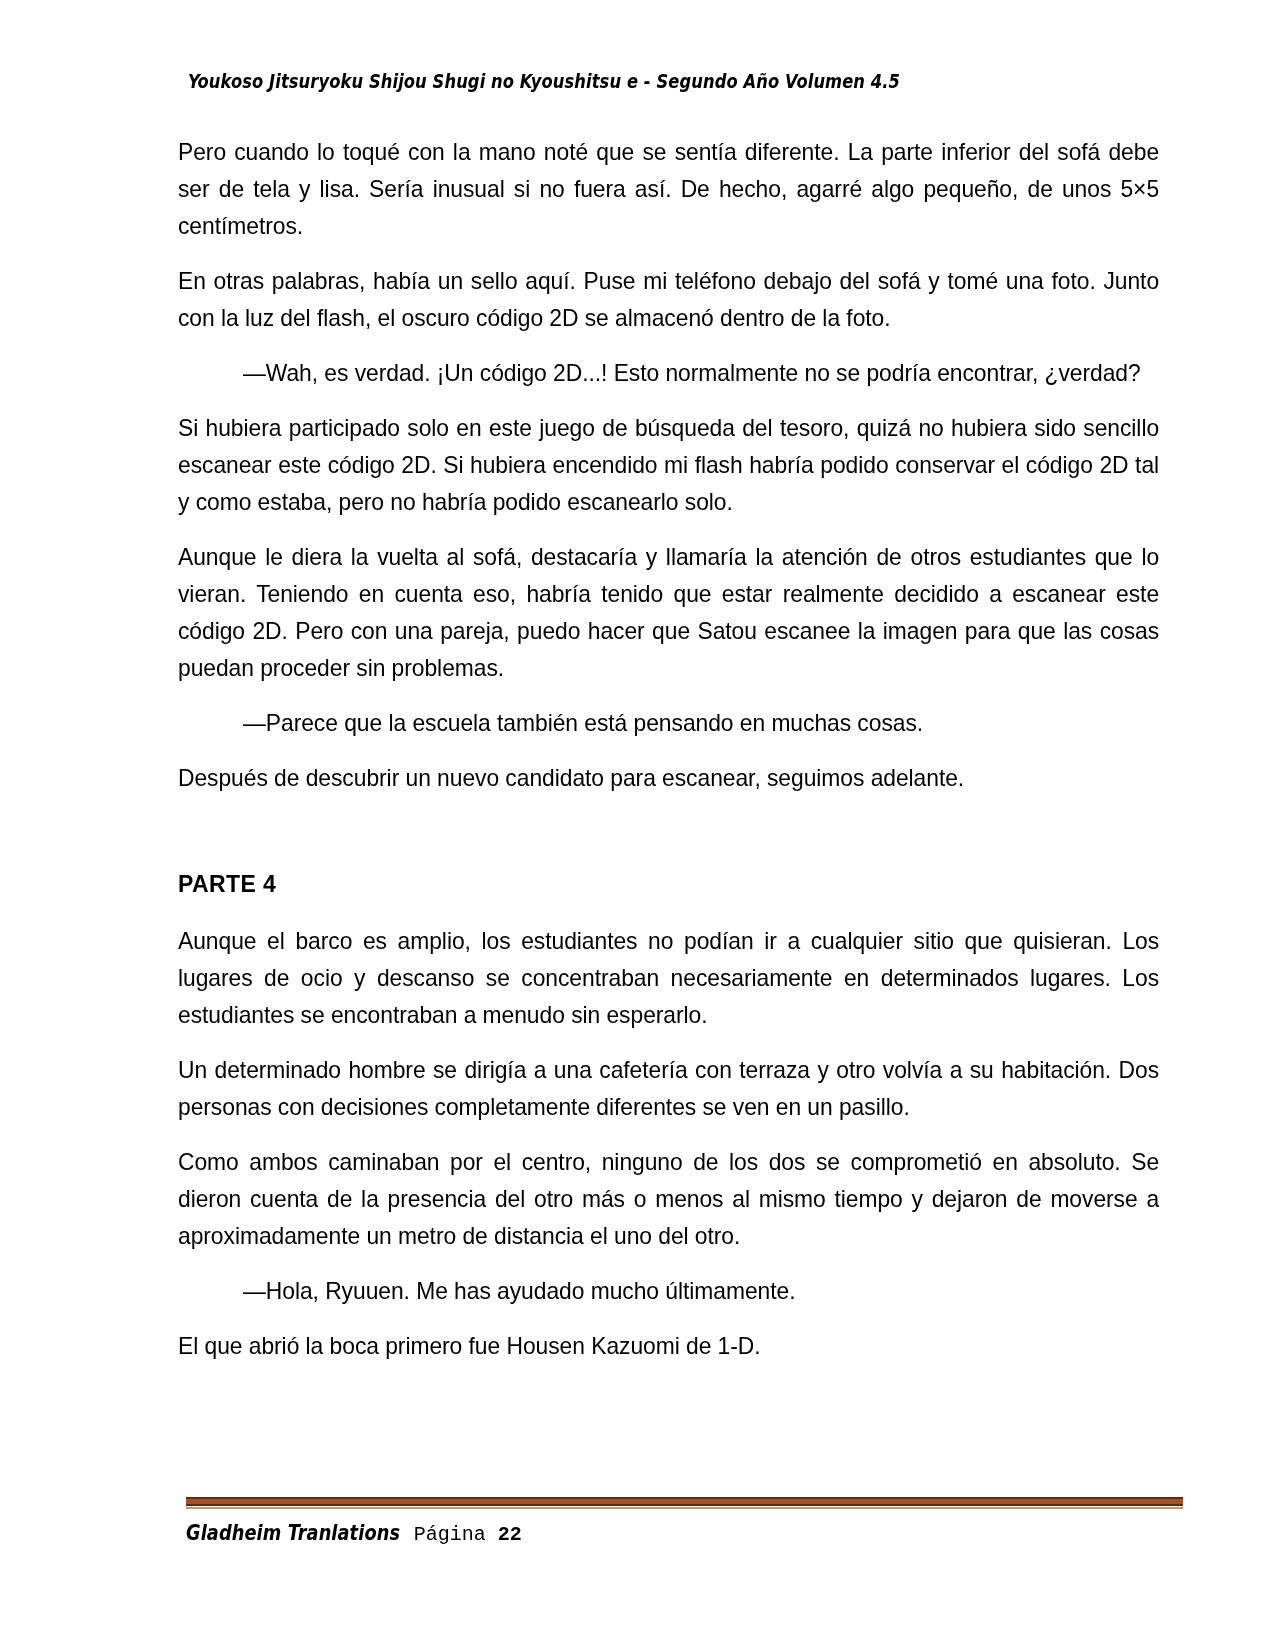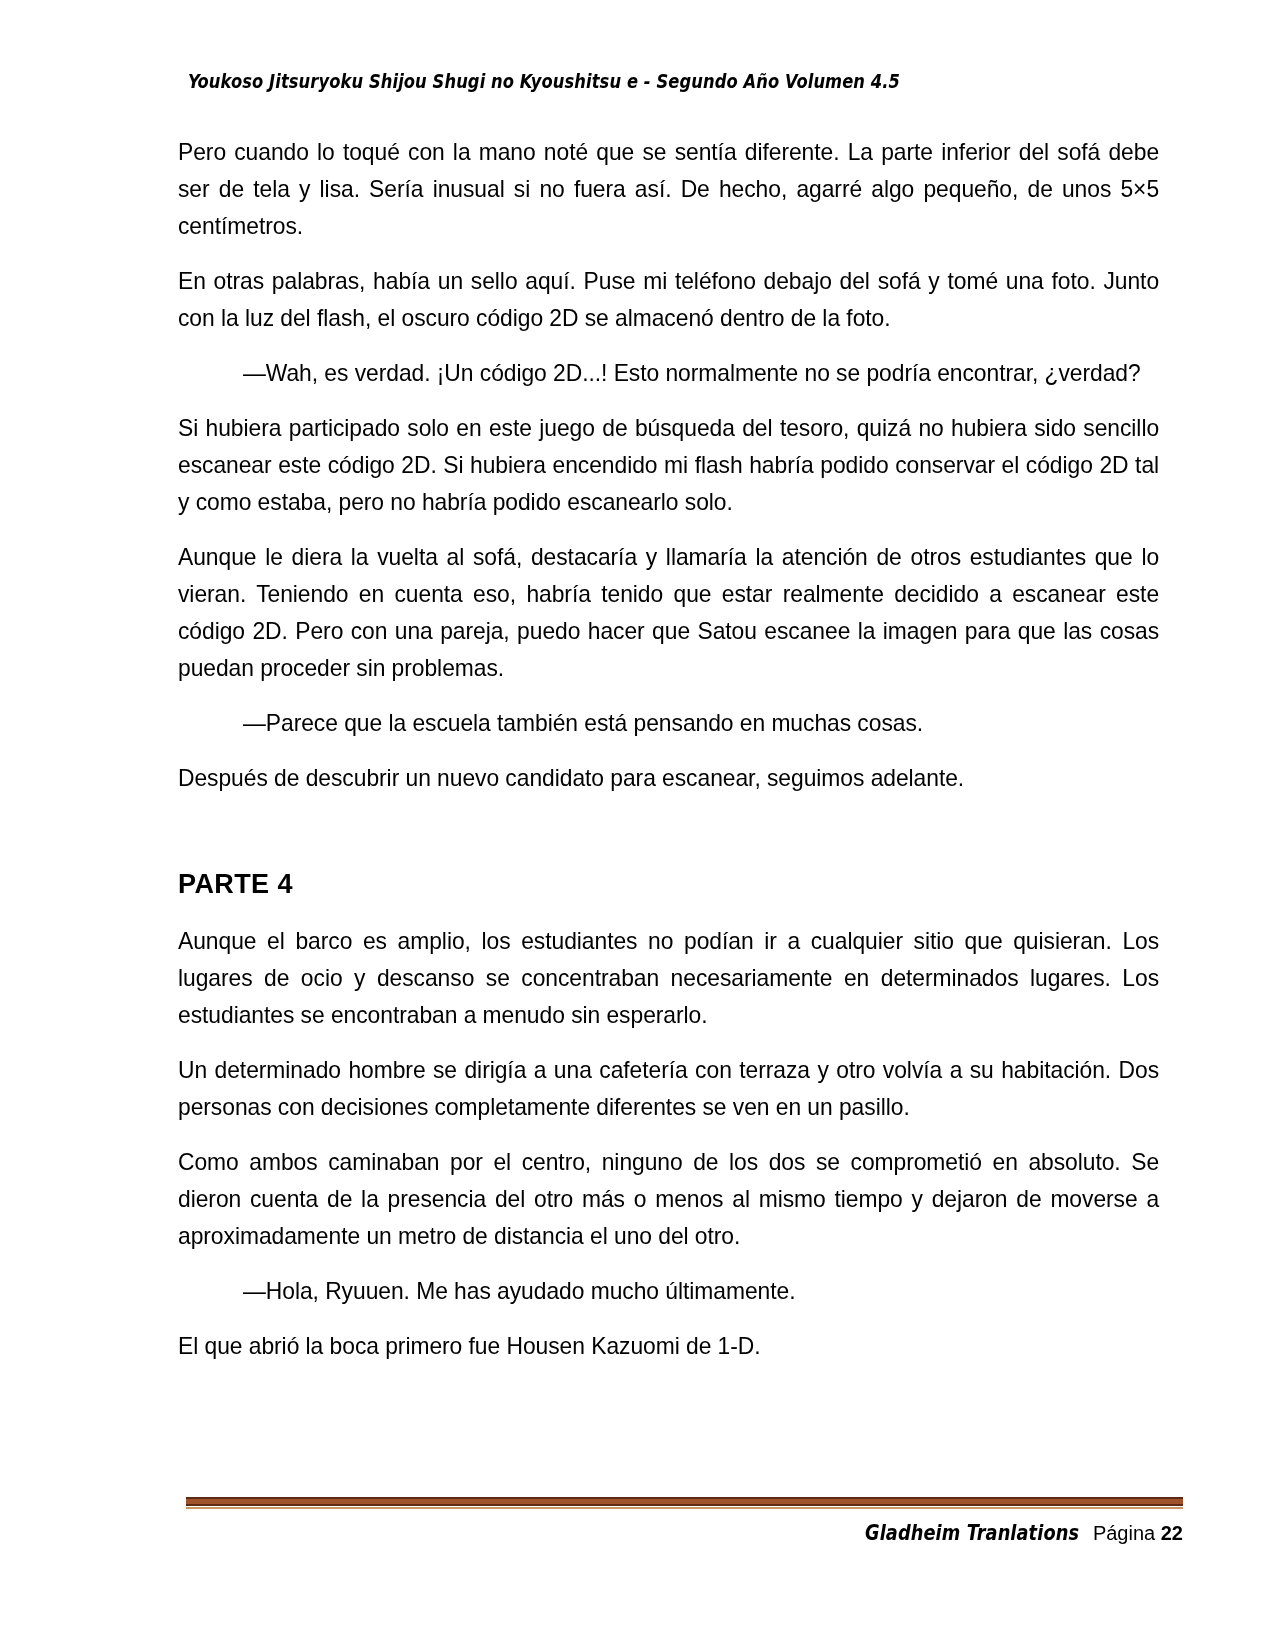--- a/index.html
+++ b/index.html
@@ -67,21 +67,21 @@
   }
 
   .para.nojustify {
     text-align: left;
   }
 
   
   .section-heading {
     font-family: "Liberation Sans", sans-serif;
     font-weight: bold;
-    font-size: 27px;
+    font-size: 23px;
     line-height: 34px;
     letter-spacing: 0.4px;
     margin: 0 0 22px 0;
     color: #000000;
   }
 
   .gap-before-heading {
     height: 52px;
   }
 
@@ -115,37 +115,37 @@
   .footer-rule .bar-thin {
     position: absolute;
     left: 0; top: 10px;
     width: 100%;
     height: 2px;
     background: #c8956a;
   }
 
   .footer-line {
     display: flex;
-    justify-content: flex-end;
+    justify-content: flex-start;
     align-items: baseline;
     margin-top: 13px;
   }
   .footer-brand {
     font-family: "DejaVu Sans Condensed", "Liberation Sans Narrow", "Liberation Sans", sans-serif;
     font-weight: bold;
     font-style: italic;
     font-size: 21px;
     letter-spacing: 0.1px;
     color: #000000;
     transform: scaleX(0.94);
     transform-origin: left center;
     white-space: nowrap;
   }
   .footer-pageno {
-    font-family: Liberation Sans, sans-serif;
+    font-family: Liberation Mono, monospace;
     font-size: 20px;
     color: #000000;
     white-space: nowrap;
   }
   .footer-pageno .pg-label { font-weight: 400; }
   .footer-pageno .pg-num { font-weight: bold; }
 </style>
 </head>
 <body>
 

